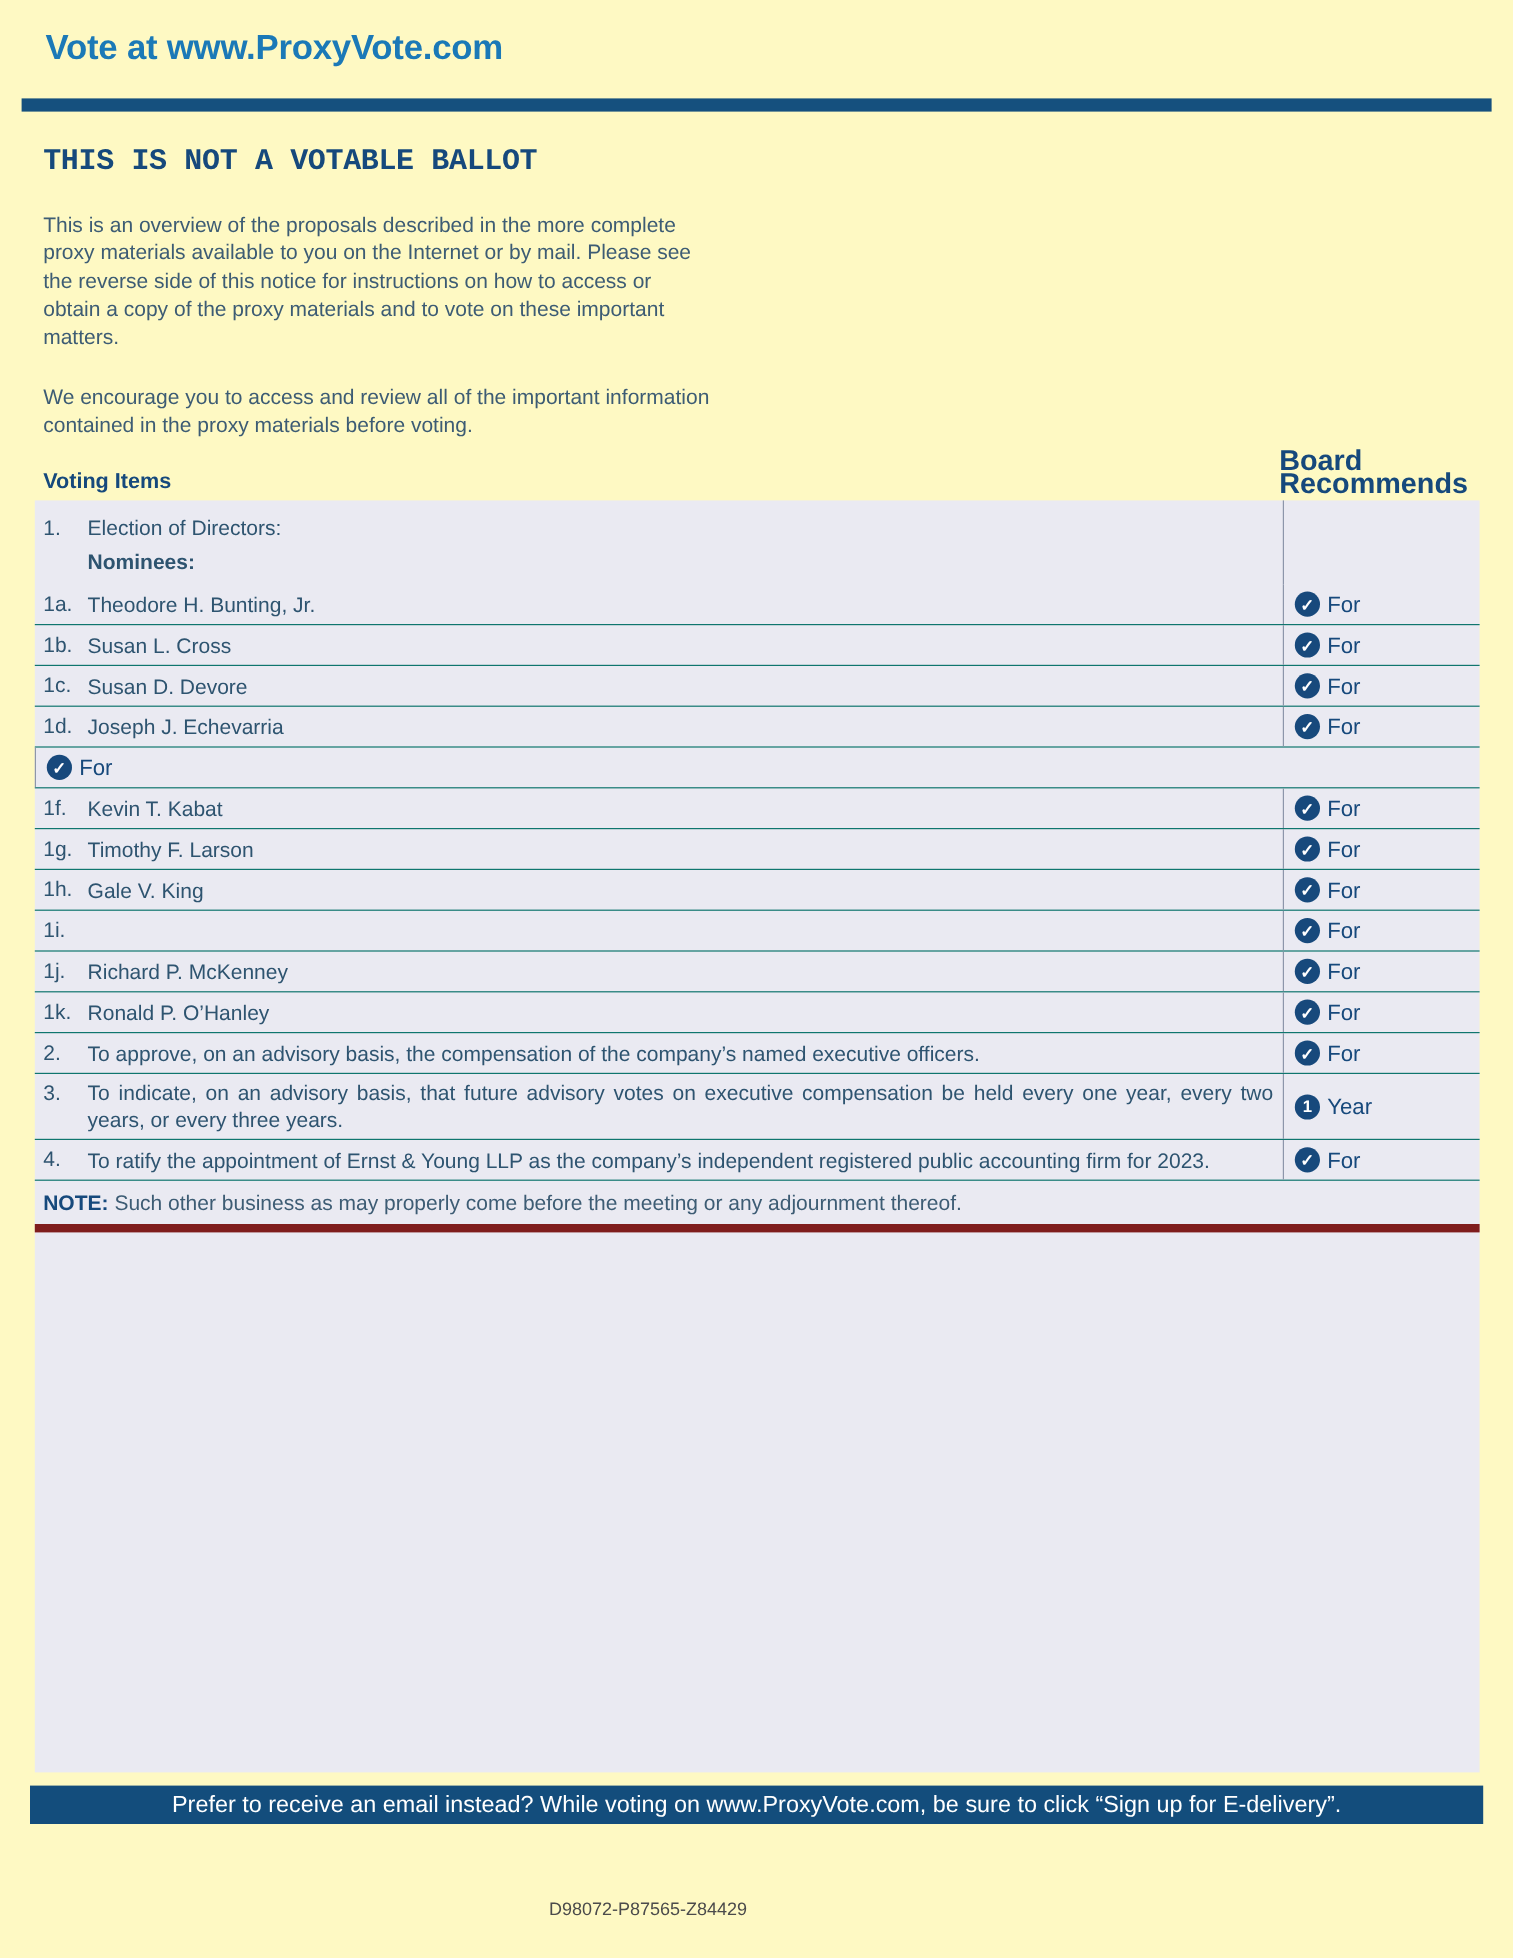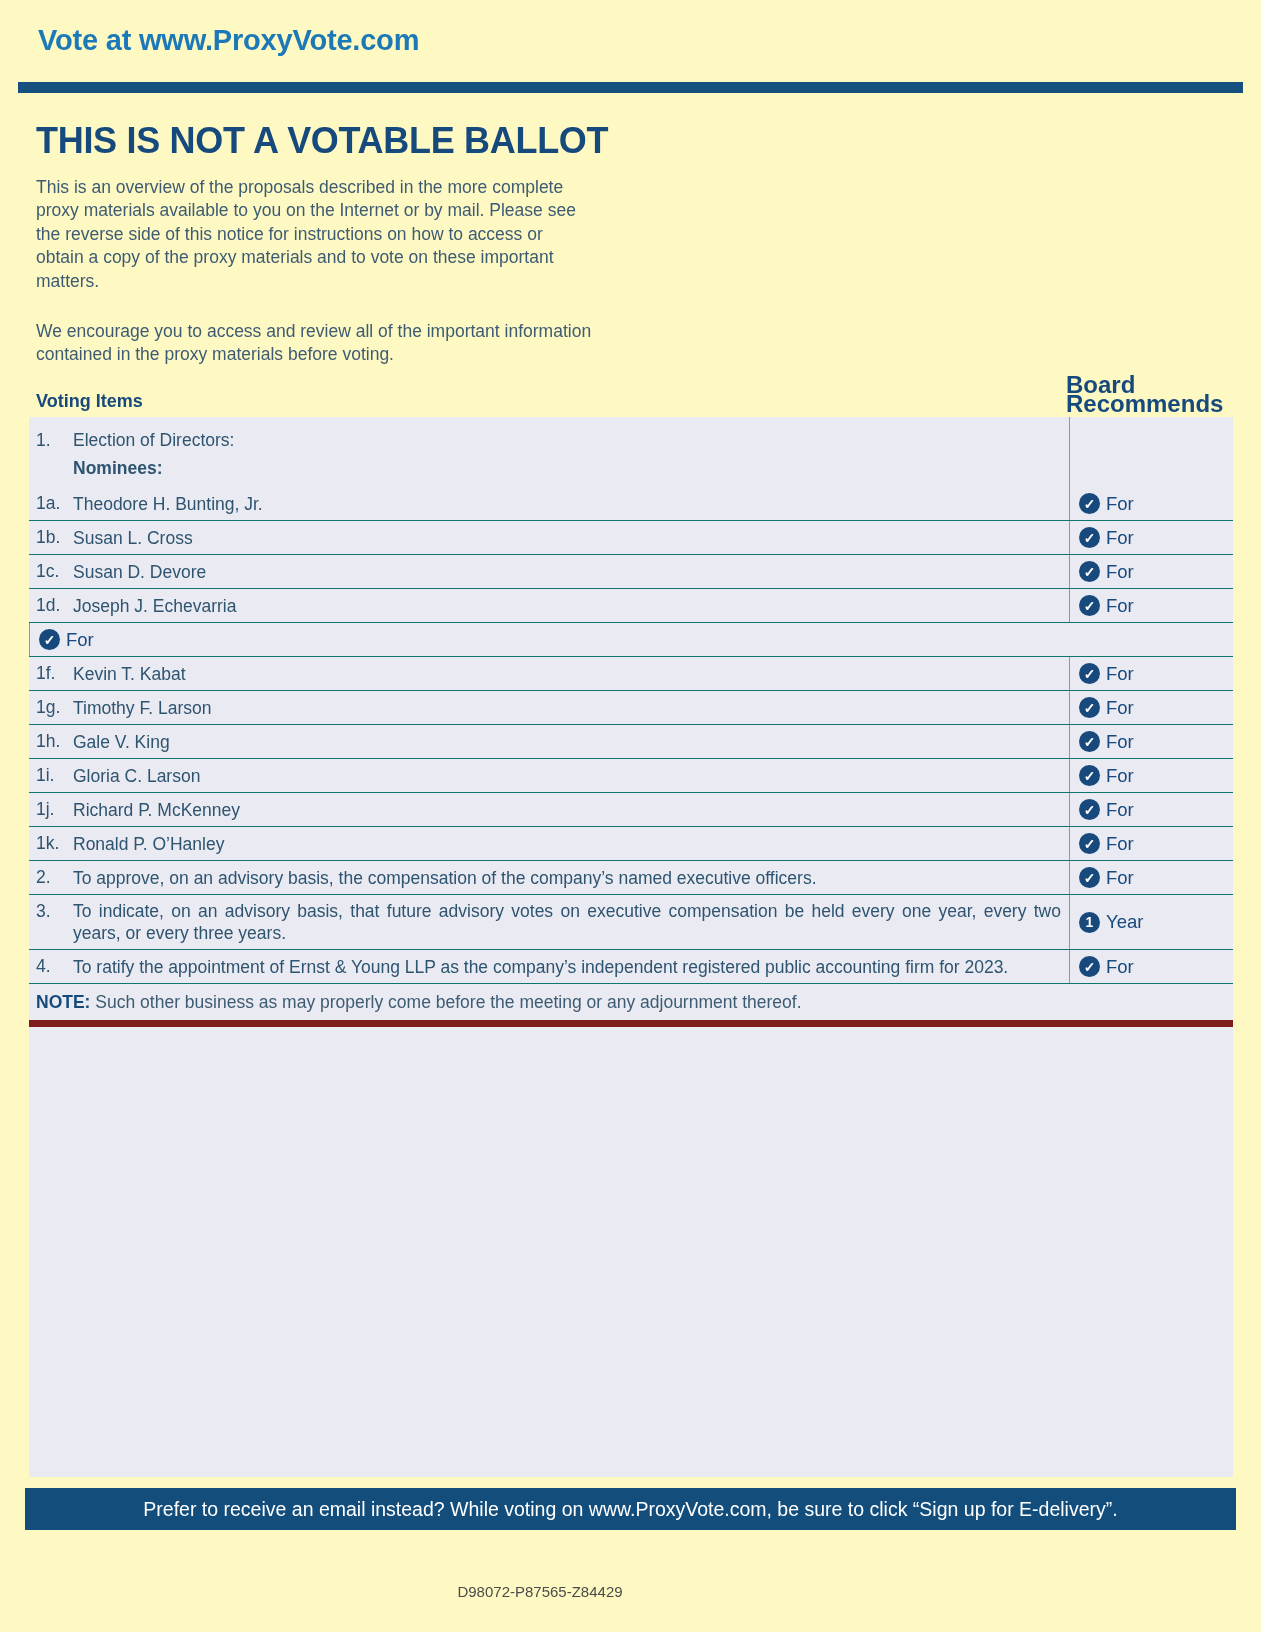--- a/index.html
+++ b/index.html
@@ -12,21 +12,21 @@
     position:absolute; left:38px; top:24px;
     font-size:29px; font-weight:bold; color:#1b79b7; letter-spacing:-0.2px;
   }
   .top-bar {
     position:absolute; left:18px; top:82px; width:1225px; height:11px;
     background:#15507e;
   }
   
   .notice-heading {
     position:absolute; left:36px; top:120px;
-    font-size:36px; font-weight:bold; color:#16497c; letter-spacing:-0.3px;
+    font-size:25px; font-weight:bold; color:#16497c; letter-spacing:-0.3px;font-family:Liberation Mono, monospace;
   }
   .notice-p1, .notice-p2 {
     position:absolute; left:36px; width:556px;
     font-size:17.5px; line-height:23.4px; color:#3d5c74;
   }
   .notice-p1 { top:176px; }
   .notice-p2 { top:320px; }
   
   .items-header {
     position:absolute; left:36px; top:391px;
@@ -67,21 +67,21 @@
     width:21px; height:21px; border-radius:50%; background:#17497c;
     color:#ffffff; display:flex; align-items:center; justify-content:center;
     font-size:14px; font-weight:bold; line-height:1; flex:0 0 21px;
   }
   .badge-label { font-size:18.5px; font-weight:normal; color:#17497c; }
   
   .note-row { padding:7px 8px 7px 7px; font-size:17.5px; color:#3d5c74; line-height:22px; border-bottom:7px solid #7f1d1d; }
   .note-label { font-weight:bold; color:#16497c; }
   
   .banner {
-    position:absolute; left:25px; top:1488px; width:1211px; height:42px;
+    position:absolute; left:25px; top:1488px; width:1211px; height:32px;
     background:#134d7c; color:#ffffff; display:flex; align-items:center;
     justify-content:center; font-size:19.5px;
   }
   
   .footer-code {
     position:absolute; left:385px; top:1583px; width:310px; text-align:center;
     font-size:15px; color:#4b4b4b;
   }
 </style>
 </head>
@@ -215,21 +215,20 @@
       <span class="badge">
         <span class="badge-circle">✓</span>
         <span class="badge-label">For</span>
       </span>
     </div>
   </div>
 
   <div class="row nominee-row">
     <div class="cell-main">
       <span class="num">1i.</span>
-      <span class="item-text">Gloria C. Larson</span>
     </div>
     <div class="cell-rec">
       <span class="badge">
         <span class="badge-circle">✓</span>
         <span class="badge-label">For</span>
       </span>
     </div>
   </div>
 
   <div class="row nominee-row">

